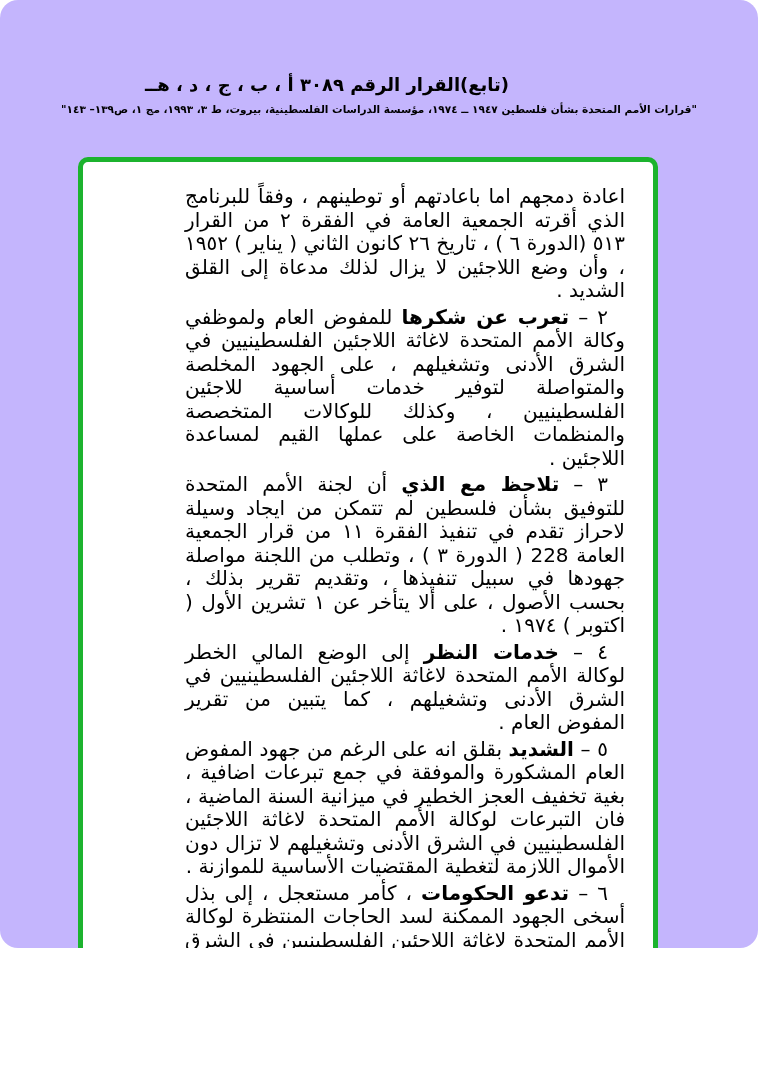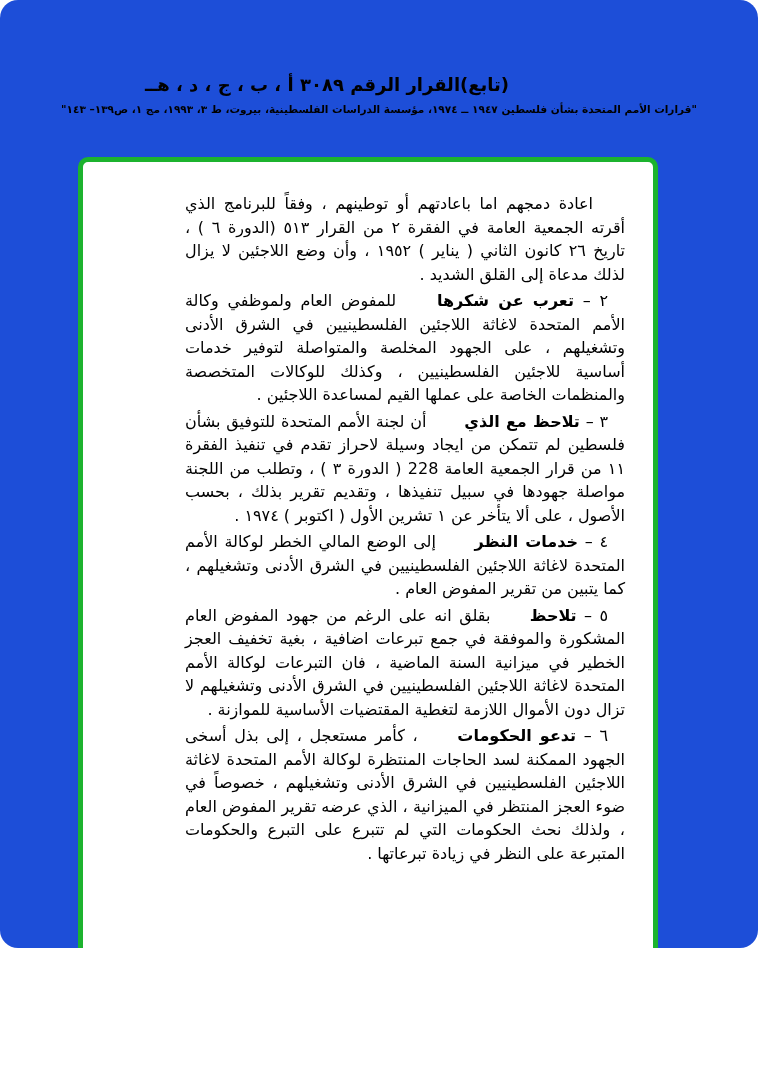--- a/index.html
+++ b/index.html
@@ -6,21 +6,21 @@
     margin: 0;
     padding: 0;
     background: #ffffff;
     font-family: "DejaVu Sans", sans-serif;
     color: #000000;
   }
   .page {
     position: relative;
     width: 758px;
     height: 948px;
-    background: #1d4ed8;
+    background: #c4b5fd;
     overflow: hidden;
     border-radius: 18px;
   }
   .header {
     position: absolute;
     top: 74px;
     left: 0;
     width: 758px;
     direction: rtl;
     text-align: center;
@@ -45,38 +45,37 @@
     top: 157px;
     width: 570px;
     height: 844px;
     border: 5px solid #1cb32e;
     border-radius: 10px;
     background: #ffffff;
     box-sizing: content-box;
   }
   .text-block {
     position: absolute;
-    top: 192px;
+    top: 185px;
     left: 185px;
     width: 440px;
     direction: rtl;
     text-align: justify;
-    font-size: 16px;
+    font-size: 20px;
     line-height: 23.5px;
   }
   .para {
     margin: 0 0 3px 0;
     text-indent: 17px; 
   }
   .para.cont {
     text-indent: 0;
   }
   .para b {
     font-weight: bold;
-    margin-left: 32px;
   }
   .page-number {
     position: absolute;
     top: 1021px;
     left: 0;
     width: 758px;
     text-align: center;
     font-size: 15px;
     font-weight: bold;
   }
@@ -96,21 +95,21 @@
   <div class="text-block">
 
     <p class="para cont"><span></span><b></b><span>اعادة دمجهم اما باعادتهم أو توطينهم ، وفقاً للبرنامج الذي أقرته الجمعية العامة في الفقرة ٢ من القرار ٥١٣ (الدورة ٦ ) ، تاريخ ٢٦ كانون الثاني ( يناير ) ١٩٥٢ ، وأن وضع اللاجئين لا يزال لذلك مدعاة إلى القلق الشديد .</span></p>
 
     <p class="para"><span>٢ – </span><b>تعرب عن شكرها</b><span> للمفوض العام ولموظفي وكالة الأمم المتحدة لاغاثة اللاجئين الفلسطينيين في الشرق الأدنى وتشغيلهم ، على الجهود المخلصة والمتواصلة لتوفير خدمات أساسية للاجئين الفلسطينيين ، وكذلك للوكالات المتخصصة والمنظمات الخاصة على عملها القيم لمساعدة اللاجئين .</span></p>
 
     <p class="para"><span>٣ – </span><b>تلاحظ مع الذي</b><span> أن لجنة الأمم المتحدة للتوفيق بشأن فلسطين لم تتمكن من ايجاد وسيلة لاحراز تقدم في تنفيذ الفقرة ١١ من قرار الجمعية العامة 228 ( الدورة ٣ ) ، وتطلب من اللجنة مواصلة جهودها في سبيل تنفيذها ، وتقديم تقرير بذلك ، بحسب الأصول ، على ألا يتأخر عن ١ تشرين الأول ( اكتوبر ) ١٩٧٤ .</span></p>
 
     <p class="para"><span>٤ – </span><b>خدمات النظر</b><span> إلى الوضع المالي الخطر لوكالة الأمم المتحدة لاغاثة اللاجئين الفلسطينيين في الشرق الأدنى وتشغيلهم ، كما يتبين من تقرير المفوض العام .</span></p>
 
-    <p class="para"><span>٥ – </span><b>تلاحظ</b><span> بقلق انه على الرغم من جهود المفوض العام المشكورة والموفقة في جمع تبرعات اضافية ، بغية تخفيف العجز الخطير في ميزانية السنة الماضية ، فان التبرعات لوكالة الأمم المتحدة لاغاثة اللاجئين الفلسطينيين في الشرق الأدنى وتشغيلهم لا تزال دون الأموال اللازمة لتغطية المقتضيات الأساسية للموازنة .</span></p>
+    <p class="para"><span>٥ – </span><b>الشديد</b><span> بقلق انه على الرغم من جهود المفوض العام المشكورة والموفقة في جمع تبرعات اضافية ، بغية تخفيف العجز الخطير في ميزانية السنة الماضية ، فان التبرعات لوكالة الأمم المتحدة لاغاثة اللاجئين الفلسطينيين في الشرق الأدنى وتشغيلهم لا تزال دون الأموال اللازمة لتغطية المقتضيات الأساسية للموازنة .</span></p>
 
     <p class="para"><span>٦ – </span><b>تدعو الحكومات</b><span> ، كأمر مستعجل ، إلى بذل أسخى الجهود الممكنة لسد الحاجات المنتظرة لوكالة الأمم المتحدة لاغاثة اللاجئين الفلسطينيين في الشرق الأدنى وتشغيلهم ، خصوصاً في ضوء العجز المنتظر في الميزانية ، الذي عرضه تقرير المفوض العام ، ولذلك نحث الحكومات التي لم تتبرع على التبرع والحكومات المتبرعة على النظر في زيادة تبرعاتها .</span></p>
 
   </div>
 
   <div class="page-number">٣</div>
 
 </div>
 
 </body></html>

